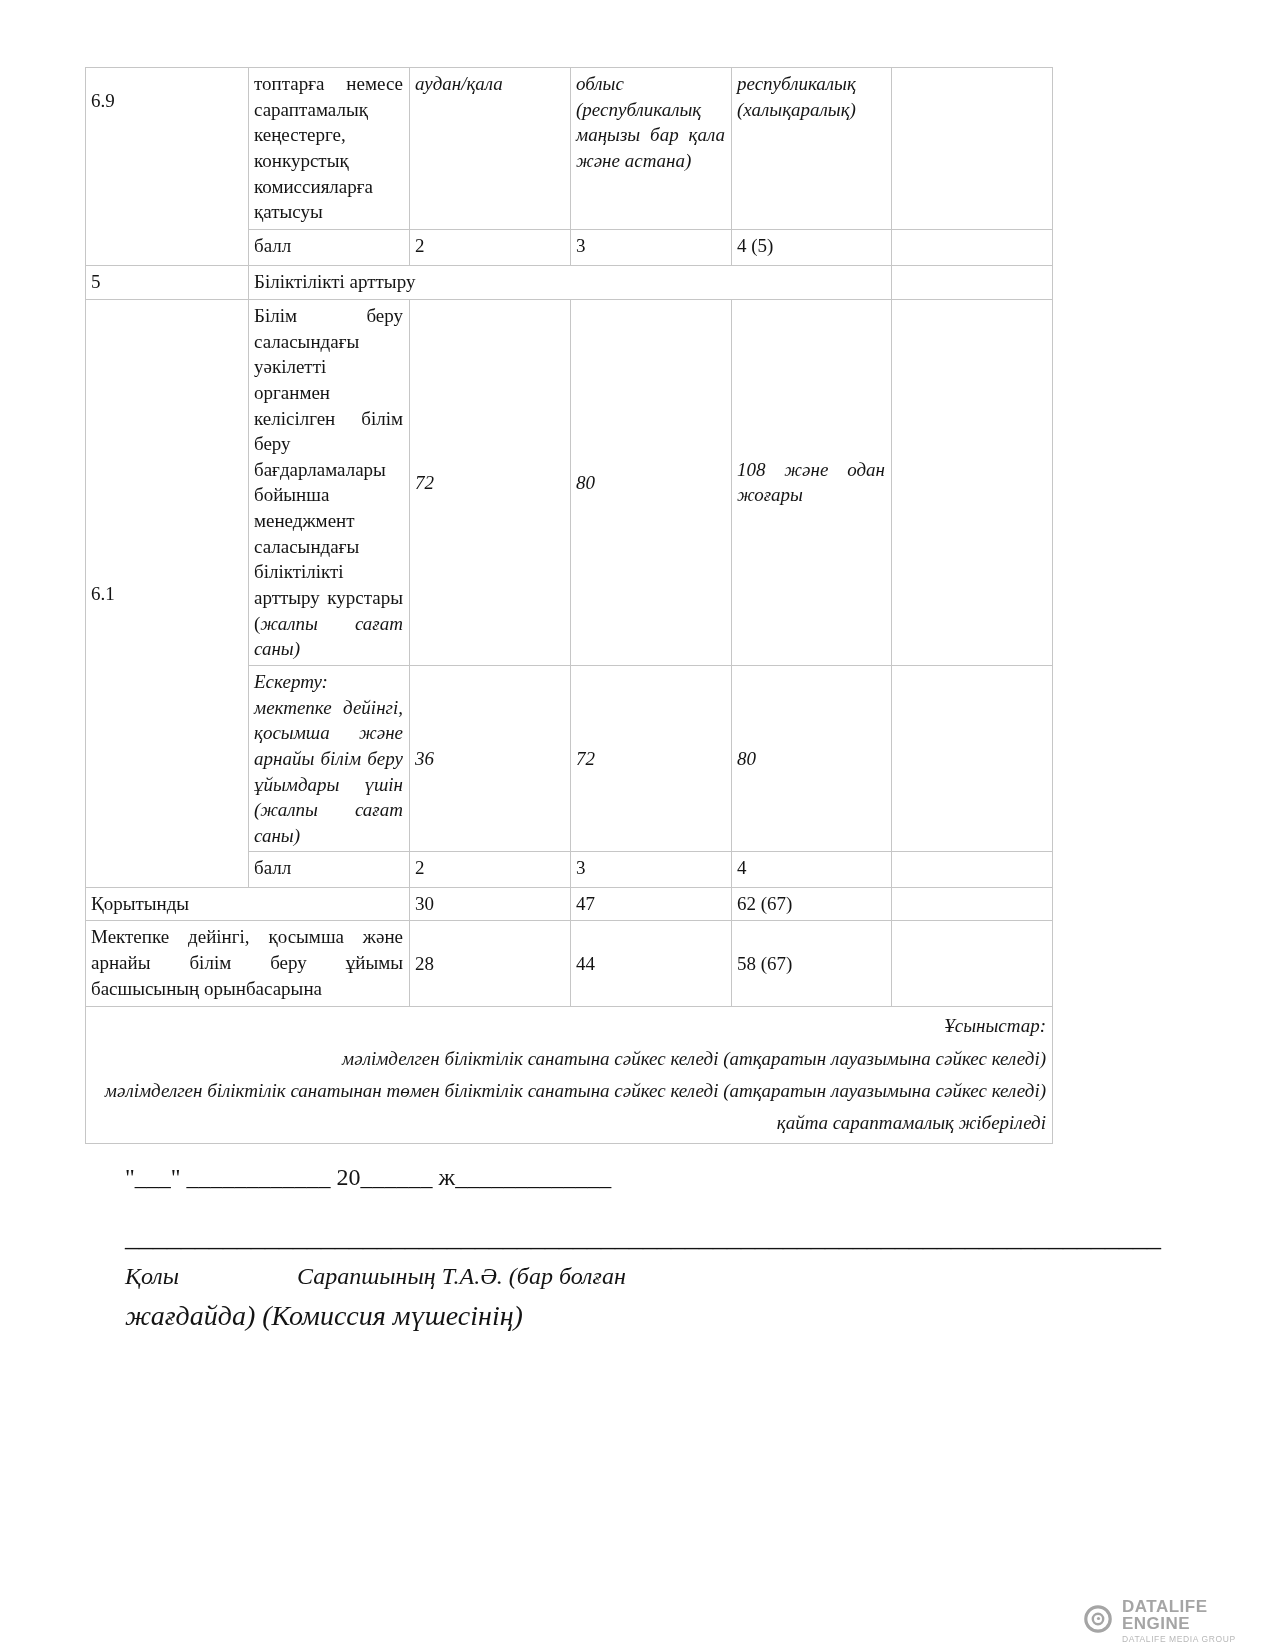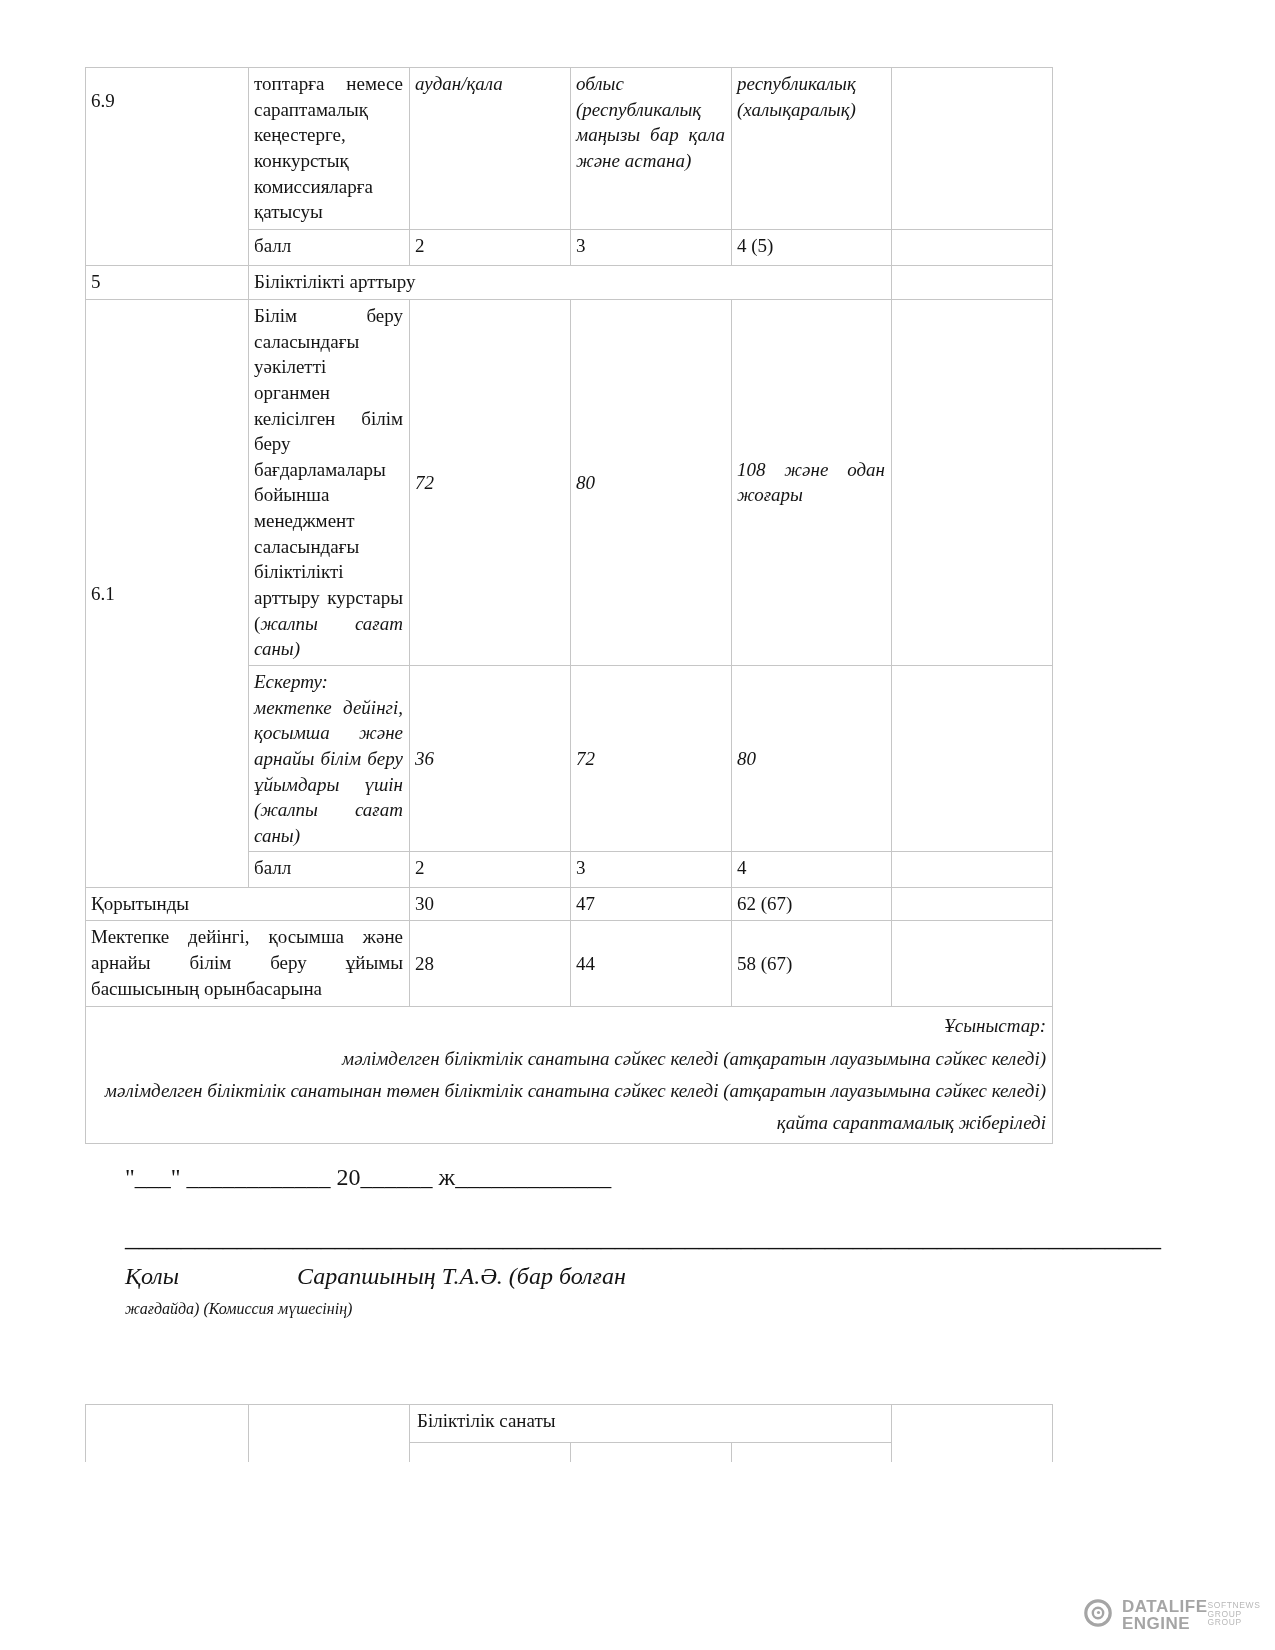--- a/index.html
+++ b/index.html
@@ -29,39 +29,39 @@
   tr.rG{height:33px;}
   tr.rH{height:86px;}
   td.recs{padding:8px 12px 10px 10px;text-align:right;}
   td.recs p{margin:0;line-height:1.7;font-style:italic;}
 
   
   .date-line{margin:20px 0 0 40px;font-size:24px;white-space:nowrap;}
   .rule-line{margin:30px 0 0 40px;font-size:28px;white-space:nowrap;letter-spacing:0;}
   .sig-line1{margin:10px 0 0 40px;font-size:24px;font-style:italic;}
   .sig-line1 .lbl{font-style:italic;margin-right:118px;}
-  .sig-line2{margin:10px 0 0 40px;font-size:16px;font-style:italic;}
+  .sig-line2{margin:10px 0 0 40px;font-size:28px;font-style:italic;}
 
   
   .h2{margin:42px 0 0 0;width:1075px;font-weight:bold;font-size:24px;line-height:1.45;color:#000;}
   .t2wrap{margin-top:86px;height:58px;overflow:hidden;width:969px;}
   table.doc2{
     border-collapse:collapse;table-layout:fixed;width:967px;
     font-family:"Liberation Serif", serif;font-size:19px;color:#141414;
   }
   table.doc2 td{border:1px solid #c6c6c6;vertical-align:top;padding:3px 6px 3px 7px;line-height:1.35;}
   table.doc2 tr.t2r1{height:38px;}
   table.doc2 tr.t2r2{height:40px;}
 
   
   .watermark{
     position:absolute;left:1083px;top:1598px;display:flex;align-items:center;gap:9px;
     font-family:"Liberation Sans", sans-serif;color:#a5a5a5;user-select:none;
   }
-  .wm-text{display:flex;flex-direction:row;line-height:1;}
+  .wm-text{display:flex;flex-direction:column;line-height:1;}
   .wm-title{font-size:17px;font-weight:bold;letter-spacing:0.5px;color:#a5a5a5;}
   .wm-sub{font-size:8.5px;letter-spacing:0.6px;margin-top:3px;color:#b8b8b8;}
 </style>
 </head>
 <body>
 
 <div class="content">
 
   <table class="doc">
     <colgroup>
@@ -141,53 +141,28 @@
   </table>
 
   <div class="date-line">"___" ____________ 20______ ж_____________</div>
   <div class="rule-line">__________________________________________________________________________</div>
   <div class="sig-line1">
     <span class="lbl">Қолы</span><span>Сарапшының Т.А.Ә. (бар болған</span>
   </div>
   <div class="sig-line2">жағдайда) (Комиссия мүшесінің)</div>
 
 
-  <div class="t2wrap">
-    <table class="doc2">
-      <colgroup>
-        <col style="width:163px">
-          <col style="width:161px">
-          <col style="width:161px">
-        <col style="width:161px">
-          <col style="width:160px">
-          <col style="width:161px">
-      </colgroup>
-      <tbody>
-        <tr class="t2r1">
-          <td rowspan="2"></td>
-          <td rowspan="2"></td>
-          <td colspan="3">Біліктілік санаты</td>
-          <td rowspan="2"></td>
-        </tr>
-        <tr class="t2r2">
-          <td></td>
-          <td></td>
-          <td></td>
-        </tr>
-      </tbody>
-    </table>
-  </div>
 
 </div>
 
 <div class="watermark">
   <span>
     <svg width="30" height="30" viewBox="0 0 30 30" fill="none">
       <circle cx="15" cy="15" r="12.2" stroke="#a5a5a5" stroke-width="3.2"></circle>
       <circle cx="15" cy="15" r="5.2" stroke="#a5a5a5" stroke-width="2.4"></circle>
       <circle cx="15.5" cy="14.5" r="1.6" fill="#a5a5a5"></circle>
     </svg>
   </span>
   <span class="wm-text">
     <span class="wm-title">DATALIFE ENGINE</span>
-    <span class="wm-sub">SOFTNEWS GROUP GROUP</span>
+    <span class="wm-sub">DATALIFE MEDIA GROUP</span>
   </span>
 </div>
 
 </body></html>

